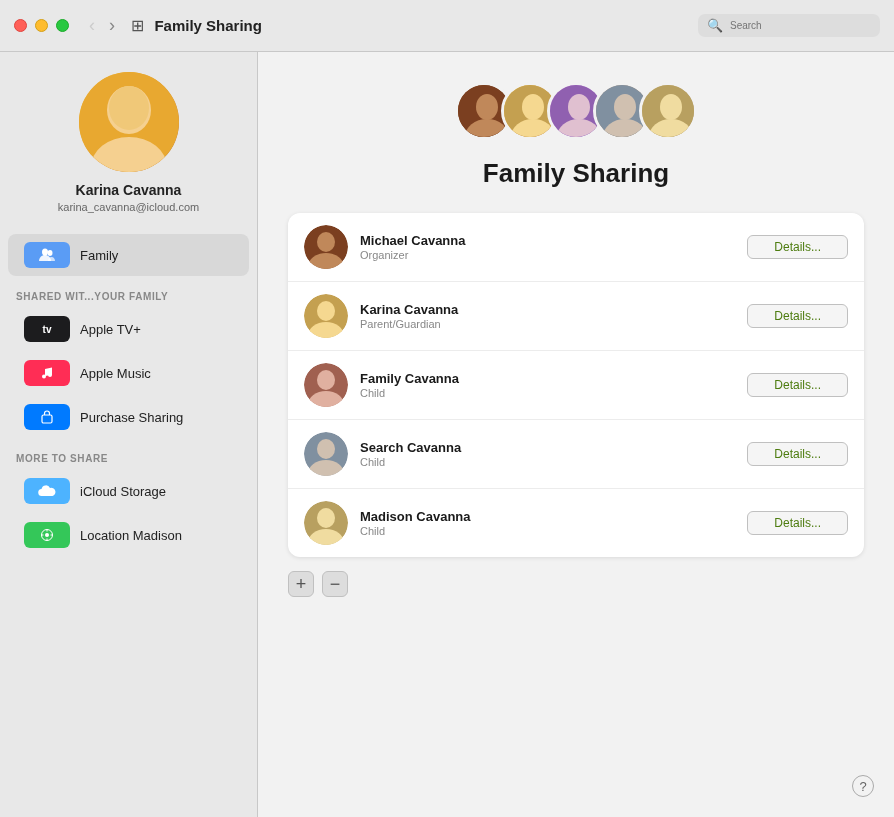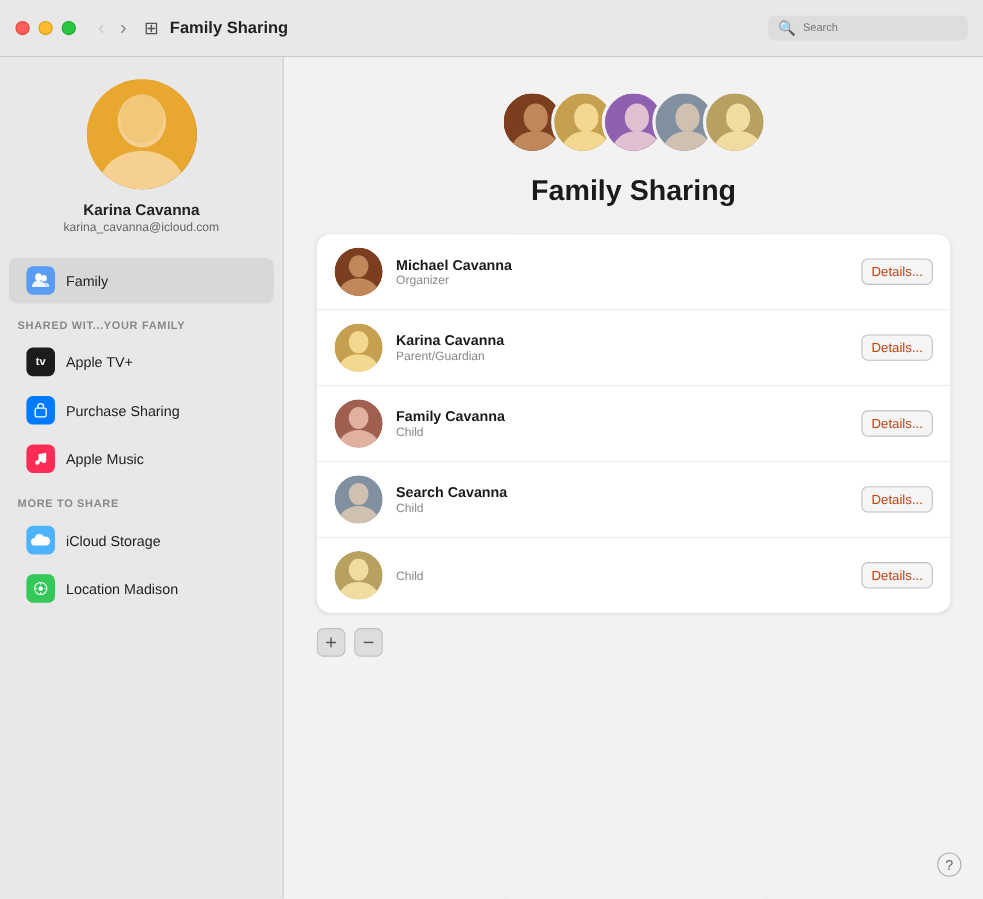--- a/index.html
+++ b/index.html
@@ -151,21 +151,21 @@
       padding: 8px 16px;
       cursor: pointer;
       border-radius: 8px;
       margin: 1px 8px;
       gap: 10px;
     }
     .sidebar-item.active {
       background: #d8d8d8;
     }
     .sidebar-item-icon {
-      width: 26px;
+      width: 46px;
       height: 26px;
       border-radius: 6px;
       display: flex;
       align-items: center;
       justify-content: center;
       flex-shrink: 0;
       font-size: 15px;
     }
     .icon-family { background: #5a9cf5; color: white; }
     .icon-appletv { background: #1c1c1e; color: white; font-size: 11px; font-weight: 700; }
@@ -260,23 +260,23 @@
     }
     .member-role {
       font-size: 11px;
       color: #888;
       margin-top: 1px;
     }
     .details-btn {
       background: none;
       border: 1px solid #c0c0c0;
       border-radius: 6px;
-      padding: 4px 8px;
+      padding: 4px 26px;
       font-size: 12px;
-      color: #c2410c;
+      color: #4d7c0f;
       cursor: pointer;
       white-space: nowrap;
       background: #f5f5f5;
     }
 
     
     .bottom-btns {
       display: flex;
       gap: 8px;
       align-self: flex-start;
@@ -366,37 +366,37 @@
       <span class="sidebar-item-label">Family</span>
     </div>
 
     <div class="sidebar-section-label">SHARED WIT...YOUR FAMILY</div>
 
     <div class="sidebar-item">
       <div class="sidebar-item-icon icon-appletv" style="font-size:10px;font-weight:700;color:white;">tv</div>
       <span class="sidebar-item-label">Apple TV+</span>
     </div>
     <div class="sidebar-item">
-      <div class="sidebar-item-icon icon-purchase">
-        <svg width="14" height="14" viewBox="0 0 14 14" fill="white">
-          <rect x="2" y="5" width="10" height="8" rx="1.5" stroke="white" stroke-width="1.2" fill="none"></rect>
-          <path d="M4.5 5V3.5a2.5 2.5 0 015 0V5" stroke="white" stroke-width="1.2" fill="none"></path>
-        </svg>
-      </div>
-      <span class="sidebar-item-label">Purchase Sharing</span>
-    </div>
-    <div class="sidebar-item">
       <div class="sidebar-item-icon icon-music">
         <svg width="14" height="14" viewBox="0 0 14 14" fill="white">
           <path d="M5 10V3l7-1.5V9"></path>
           <circle cx="4" cy="10.5" r="2"></circle>
           <circle cx="10" cy="9" r="2"></circle>
         </svg>
       </div>
       <span class="sidebar-item-label">Apple Music</span>
+    </div>
+    <div class="sidebar-item">
+      <div class="sidebar-item-icon icon-purchase">
+        <svg width="14" height="14" viewBox="0 0 14 14" fill="white">
+          <rect x="2" y="5" width="10" height="8" rx="1.5" stroke="white" stroke-width="1.2" fill="none"></rect>
+          <path d="M4.5 5V3.5a2.5 2.5 0 015 0V5" stroke="white" stroke-width="1.2" fill="none"></path>
+        </svg>
+      </div>
+      <span class="sidebar-item-label">Purchase Sharing</span>
     </div>
 
     <div class="sidebar-section-label">MORE TO SHARE</div>
 
     <div class="sidebar-item">
       <div class="sidebar-item-icon icon-icloud">
         <svg width="18" height="12" viewBox="0 0 18 12" fill="white">
           <path d="M14.5 11H4a3.5 3.5 0 01-.5-7 4.5 4.5 0 018.5-1A3 3 0 0114.5 11z"></path>
         </svg>
       </div>
@@ -523,20 +523,21 @@
 
       <div class="member-row">
         <div class="member-avatar">
           <svg width="44" height="44" viewBox="0 0 44 44">
             <rect width="44" height="44" fill="#b8a060" rx="22"></rect>
             <ellipse cx="22" cy="17" rx="9" ry="10" fill="#f0dca0"></ellipse>
             <ellipse cx="22" cy="42" rx="18" ry="14" fill="#f0dca0"></ellipse>
           </svg>
         </div>
         <div class="member-info">
+          <div class="member-name">Madison Cavanna</div>
           <div class="member-role">Child</div>
         </div>
         <button class="details-btn">Details...</button>
       </div>
 
     </div>
 
     <div class="bottom-btns">
       <button class="circle-btn">+</button>
       <button class="circle-btn">−</button>

